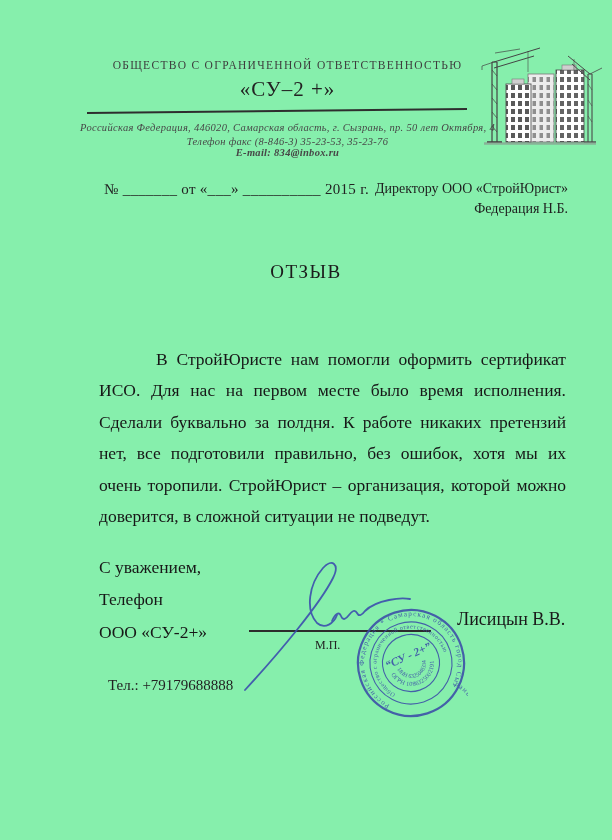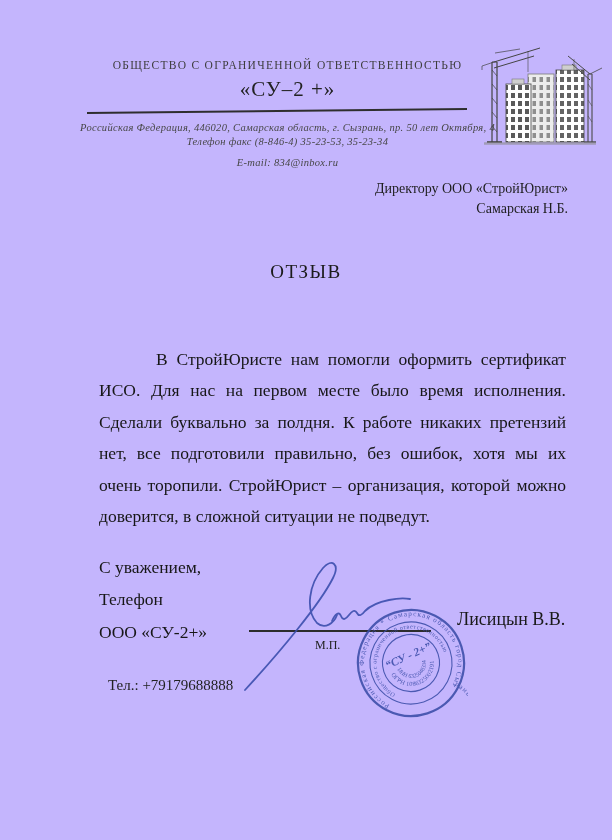--- a/index.html
+++ b/index.html
@@ -1,31 +1,31 @@
 <!DOCTYPE html>
 <html lang="ru"><head>
 <meta charset="utf-8">
 <style>
   html,body{margin:0;padding:0;background:#ffffff;}
   .page{
     position:relative;width:612px;height:840px;overflow:hidden;
-    background:#c4b5fd;color:#1c1c1c;
+    background:#86efac;color:#1c1c1c;
     font-family:"Liberation Serif","DejaVu Serif",serif;
   }
   .abs{position:absolute;}
   
   .org-type{top:59px;left:0;width:575px;text-align:center;
     font-size:11.5px;letter-spacing:1.3px;color:#3d3d3d;}
   .org-name{top:77px;left:0;width:575px;text-align:center;
     font-size:21px;letter-spacing:1px;color:#222;}
   .head-rule{top:110px;left:87px;width:380px;height:2.4px;background:#2e2e2e;
     transform:rotate(-0.6deg);}
   .addr{left:0;width:575px;text-align:center;font-style:italic;
     font-size:10.5px;letter-spacing:.3px;color:#474747;}
-  .addr1{top:122px;} .addr2{top:136px;} .addr3{top:157px;}
+  .addr1{top:122px;} .addr2{top:136px;} .addr3{top:147px;font-weight:bold;}
   .logo{top:44px;left:468px;width:140px;height:110px;}
   
   .ref-number{top:181px;left:104px;font-size:15px;color:#222;letter-spacing:.3px;}
   .recipient{top:179px;left:340px;width:228px;text-align:right;
     font-size:14px;line-height:19.5px;color:#1e1e1e;}
   
   .title{top:261px;left:0;width:612px;text-align:center;
     font-size:19px;letter-spacing:1.5px;color:#1b1b1b;}
   
   .body-text{top:326px;left:99px;width:467px;font-size:17.5px;line-height:31.6px;
@@ -41,21 +41,21 @@
 </style>
 </head>
 <body>
 
 <div class="page">
 
   <div class="abs org-type">ОБЩЕСТВО С ОГРАНИЧЕННОЙ ОТВЕТСТВЕННОСТЬЮ</div>
   <div class="abs org-name">«СУ–2 +»</div>
   <div class="abs head-rule"></div>
   <div class="abs addr addr1">Российская Федерация, 446020, Самарская область, г. Сызрань, пр. 50 лет Октября, 4</div>
-  <div class="abs addr addr2">Телефон факс (8-846-4) 35-23-53, 35-23-34</div>
+  <div class="abs addr addr2">Телефон факс (8-846-3) 35-23-53, 35-23-76</div>
   <div class="abs addr addr3">E-mail: 834@inbox.ru</div>
 
   <svg class="abs logo" viewBox="0 0 140 110">
     <defs>
       <pattern id="winA" width="7" height="8" patternUnits="userSpaceOnUse">
         <rect x="1" y="1" width="4" height="5" fill="#3d3d3d"></rect>
       </pattern>
       <pattern id="winB" width="7" height="8" patternUnits="userSpaceOnUse">
         <rect x="1.5" y="1" width="3.5" height="5" fill="#6f6f6f"></rect>
       </pattern>
@@ -82,23 +82,24 @@
       <path d="M120,98 V30 M124,98 V30 M120,30 H124" stroke-width="1.1"></path>
       <path d="M120,40 L124,46 M120,56 L124,62 M120,72 L124,78" stroke-width="0.6"></path>
       <path d="M122,30 L100,12 M122,36 L104,20" stroke-width="1"></path>
       <path d="M122,30 L134,24" stroke-width="0.8"></path>
       <path d="M106,15 V30" stroke-width="0.6"></path>
       <path d="M116,98 H128" stroke-width="1.4"></path>
     </g>
     <path d="M16,99.5 H128" stroke="#8a8a8a" stroke-width="2.4" opacity="0.6"></path>
   </svg>
 
+  <div class="abs ref-number">№ _______ от «___» __________ 2015 г.</div>
   <div class="abs recipient">
     <div>Директору ООО «СтройЮрист»</div>
-    <div>Самарская Н.Б.</div>
+    <div>Федерация Н.Б.</div>
   </div>
 
   <div class="abs title">ОТЗЫВ</div>
 
   <p class="abs body-text">В СтройЮристе нам помогли оформить сертификат ИСО. Для нас на первом месте было время исполнения. Сделали буквально за полдня. К работе никаких претензий нет, все подготовили правильно, без ошибок, хотя мы их очень торопили. СтройЮрист – организация, которой можно доверится, в сложной ситуации не подведут.</p>
 
   <div class="abs closing">
     <div>С уважением,</div>
     <div>Телефон</div>
     <div>ООО «СУ-2+»</div>

